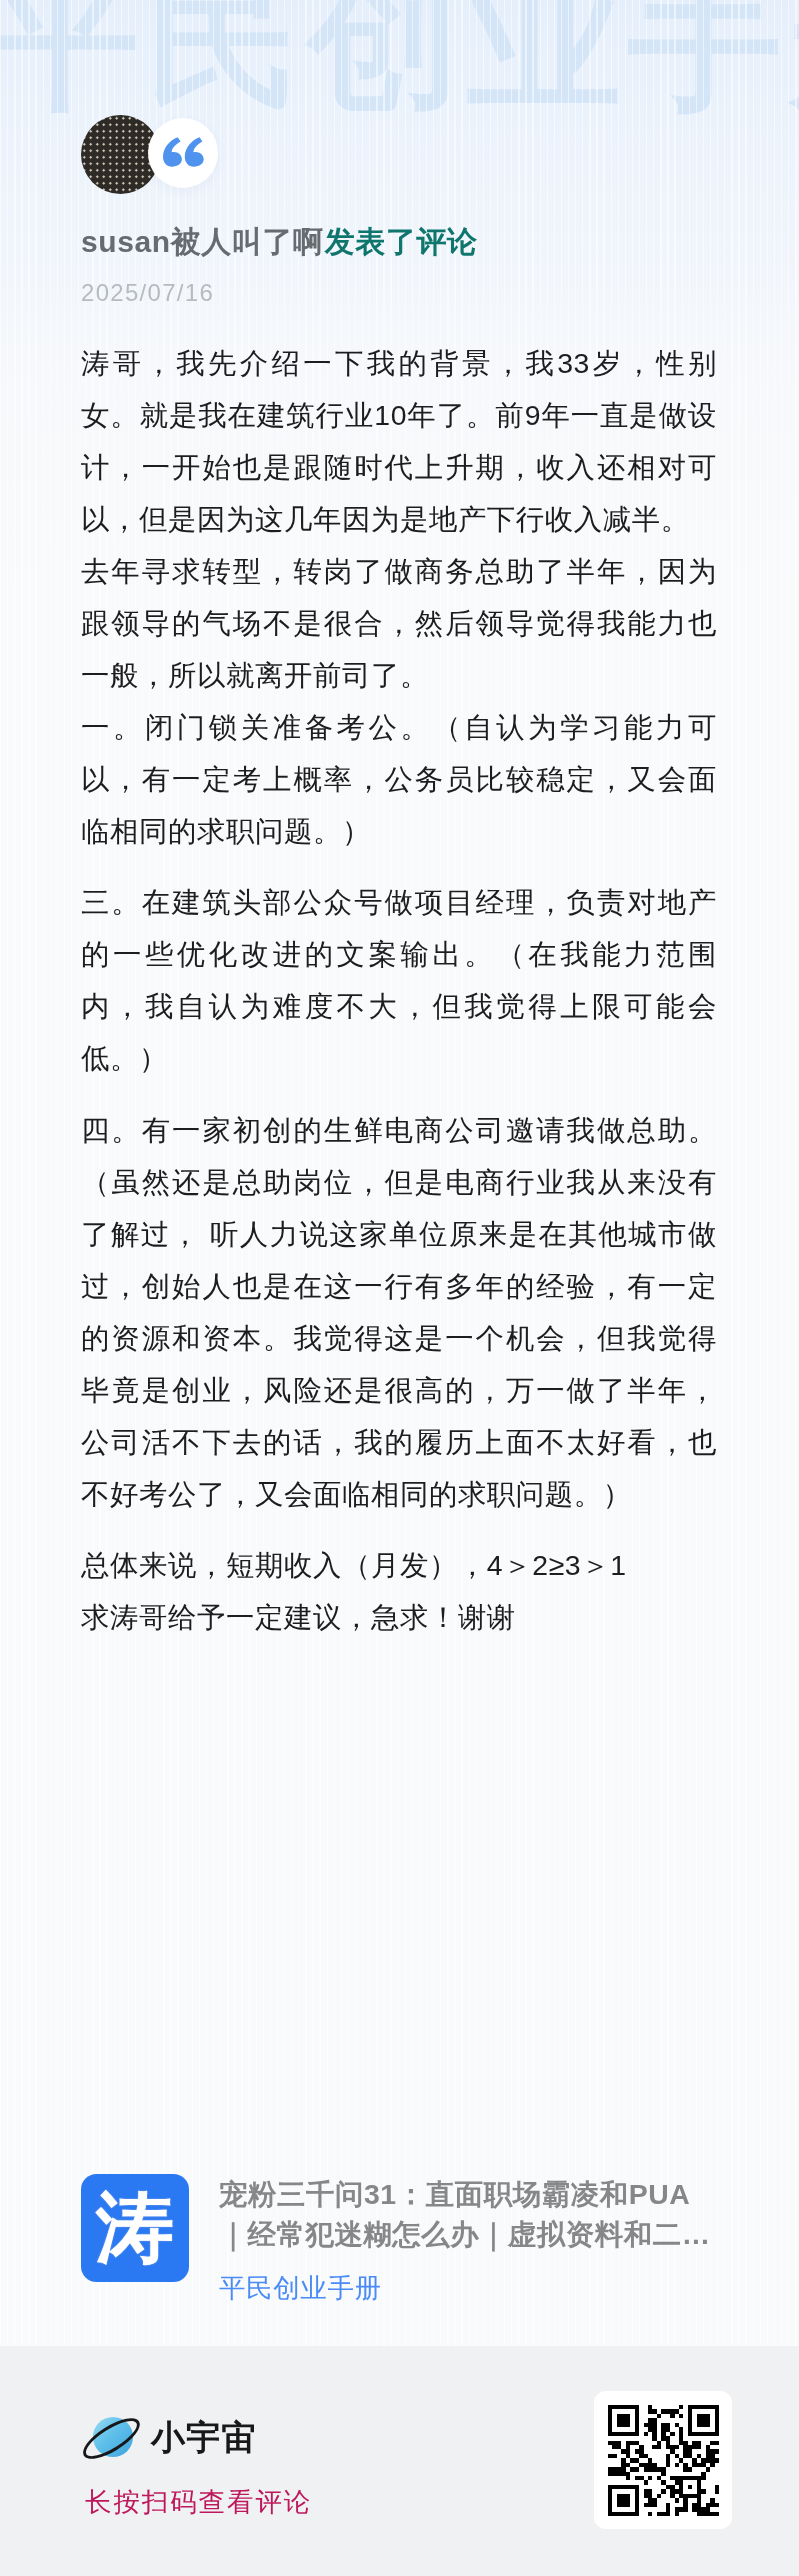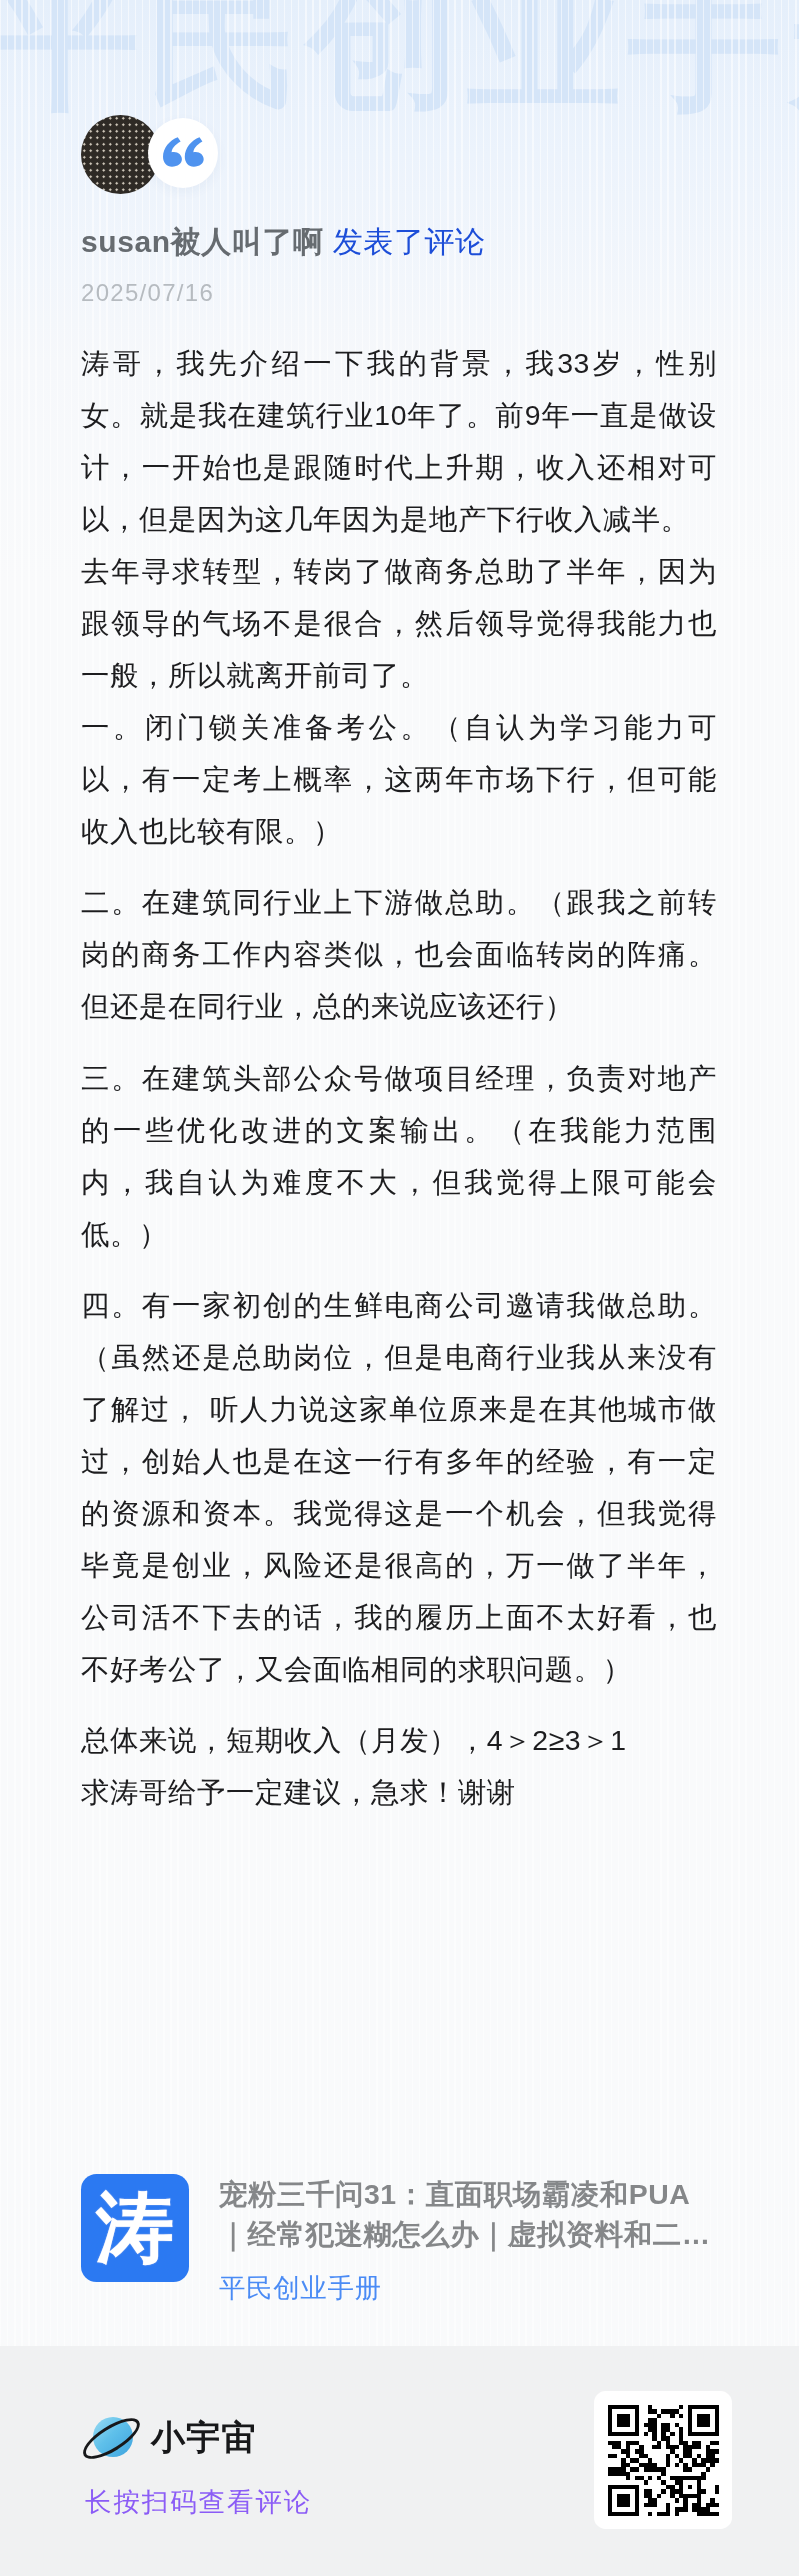--- a/index.html
+++ b/index.html
@@ -29,21 +29,21 @@
     background-color:#2e2a25;
     background-image:radial-gradient(circle,#d9d2c4 1px,rgba(0,0,0,0) 1.2px);
     background-size:6.5px 6.5px;
   }
   .quote-badge{
     position:absolute;left:67px;top:3.2px;width:70px;height:70px;border-radius:50%;
     background:#ffffff;display:flex;align-items:center;justify-content:center;
     box-shadow:0 3.9px 11.6px rgba(40,80,140,0.05);
   }
   .user-line{margin-top:28.4px;font-size:30px;font-weight:600;color:#666b70;letter-spacing:0.6px;}
-  .user-action{color:#1d4ed8;font-weight:400;margin-left:9px;}
+  .user-action{color:#0f766e;font-weight:700;margin-left:1px;}
   .date-line{margin-top:15.5px;font-size:24px;font-weight:400;color:#b6bbc0;letter-spacing:1.3px;}
   .comment{
     position:relative;z-index:2;
     margin:30px 49px 0 81px;width:636px;
     font-size:28.4px;line-height:52px;letter-spacing:0.6px;
     color:#1d1d1f;font-weight:500;
     max-height:1775px;overflow:hidden;
     text-align:justify;
   }
   .comment p{margin:0;}
@@ -80,21 +80,21 @@
     background:linear-gradient(135deg,#9bdcf3 0%,#5fc0ea 45%,#3da3de 100%);
   }
   .planet .ring{
     position:absolute;left:-3.9px;top:17px;width:59px;height:19.4px;
     border:3.9px solid #17181a;border-radius:50%;
     transform:rotate(-32deg);
   }
   .brand-name{margin-left:9px;font-size:34px;font-weight:700;color:#17181a;letter-spacing:1.3px;}
   .footer-caption{
     position:absolute;left:85px;top:138px;
-    font-size:26.5px;color:#8b5cf6;font-weight:500;letter-spacing:1.9px;
+    font-size:26.5px;color:#be185d;font-weight:500;letter-spacing:1.9px;
   }
   .qr-card{
     position:absolute;right:67px;top:45px;width:138px;height:138px;
     background:#ffffff;border-radius:11.6px;
     display:flex;align-items:center;justify-content:center;
   }
   svg.qr{width:111px;height:111px;shape-rendering:crispEdges;}
 </style>
 </head>
 <body>
@@ -118,22 +118,21 @@
   </div>
   <div class="user-line">
     <span>susan被人叫了啊</span><span class="user-action">发表了评论</span>
   </div>
   <div class="date-line">2025/07/16</div>
 </div>
 
 <div class="comment">
   <p>涛哥，我先介绍一下我的背景，我33岁，性别女。就是我在建筑行业10年了。前9年一直是做设计，一开始也是跟随时代上升期，收入还相对可以，但是因为这几年因为是地产下行收入减半。</p>
   <p>去年寻求转型，转岗了做商务总助了半年，因为跟领导的气场不是很合，然后领导觉得我能力也一般，所以就离开前司了。</p>
-  <p>一。闭门锁关准备考公。（自认为学习能力可以，有一定考上概率，这两年市场下行，但可能收入也比较有限。）</p>
-  <p class="gap">二。在建筑同行业上下游做总助。（跟我之前转岗的商务工作内容类似，也会面临转岗的阵痛。但还是在同行业，总的来说应该还行）</p>
+  <p>一。闭门锁关准备考公。（自认为学习能力可以，有一定考上概率，公务员比较稳定，又会面临相同的求职问题。）</p>
   <p class="gap">三。在建筑头部公众号做项目经理，负责对地产的一些优化改进的文案输出。（在我能力范围内，我自认为难度不大，但我觉得上限可能会低。）</p>
   <p class="gap">四。有一家初创的生鲜电商公司邀请我做总助。（虽然还是总助岗位，但是电商行业我从来没有了解过， 听人力说这家单位原来是在其他城市做过，创始人也是在这一行有多年的经验，有一定的资源和资本。我觉得这是一个机会，但我觉得毕竟是创业，风险还是很高的，万一做了半年，公司活不下去的话，我的履历上面不太好看，也不好考公了，又会面临相同的求职问题。）</p>
   <p class="gap">总体来说，短期收入（月发），4＞2≥3＞1</p>
   <p>求涛哥给予一定建议，急求！谢谢</p>
 </div>
 
 <div class="episode-card">
   <div class="cover">
     <span class="cover-char">涛</span>
   </div>

